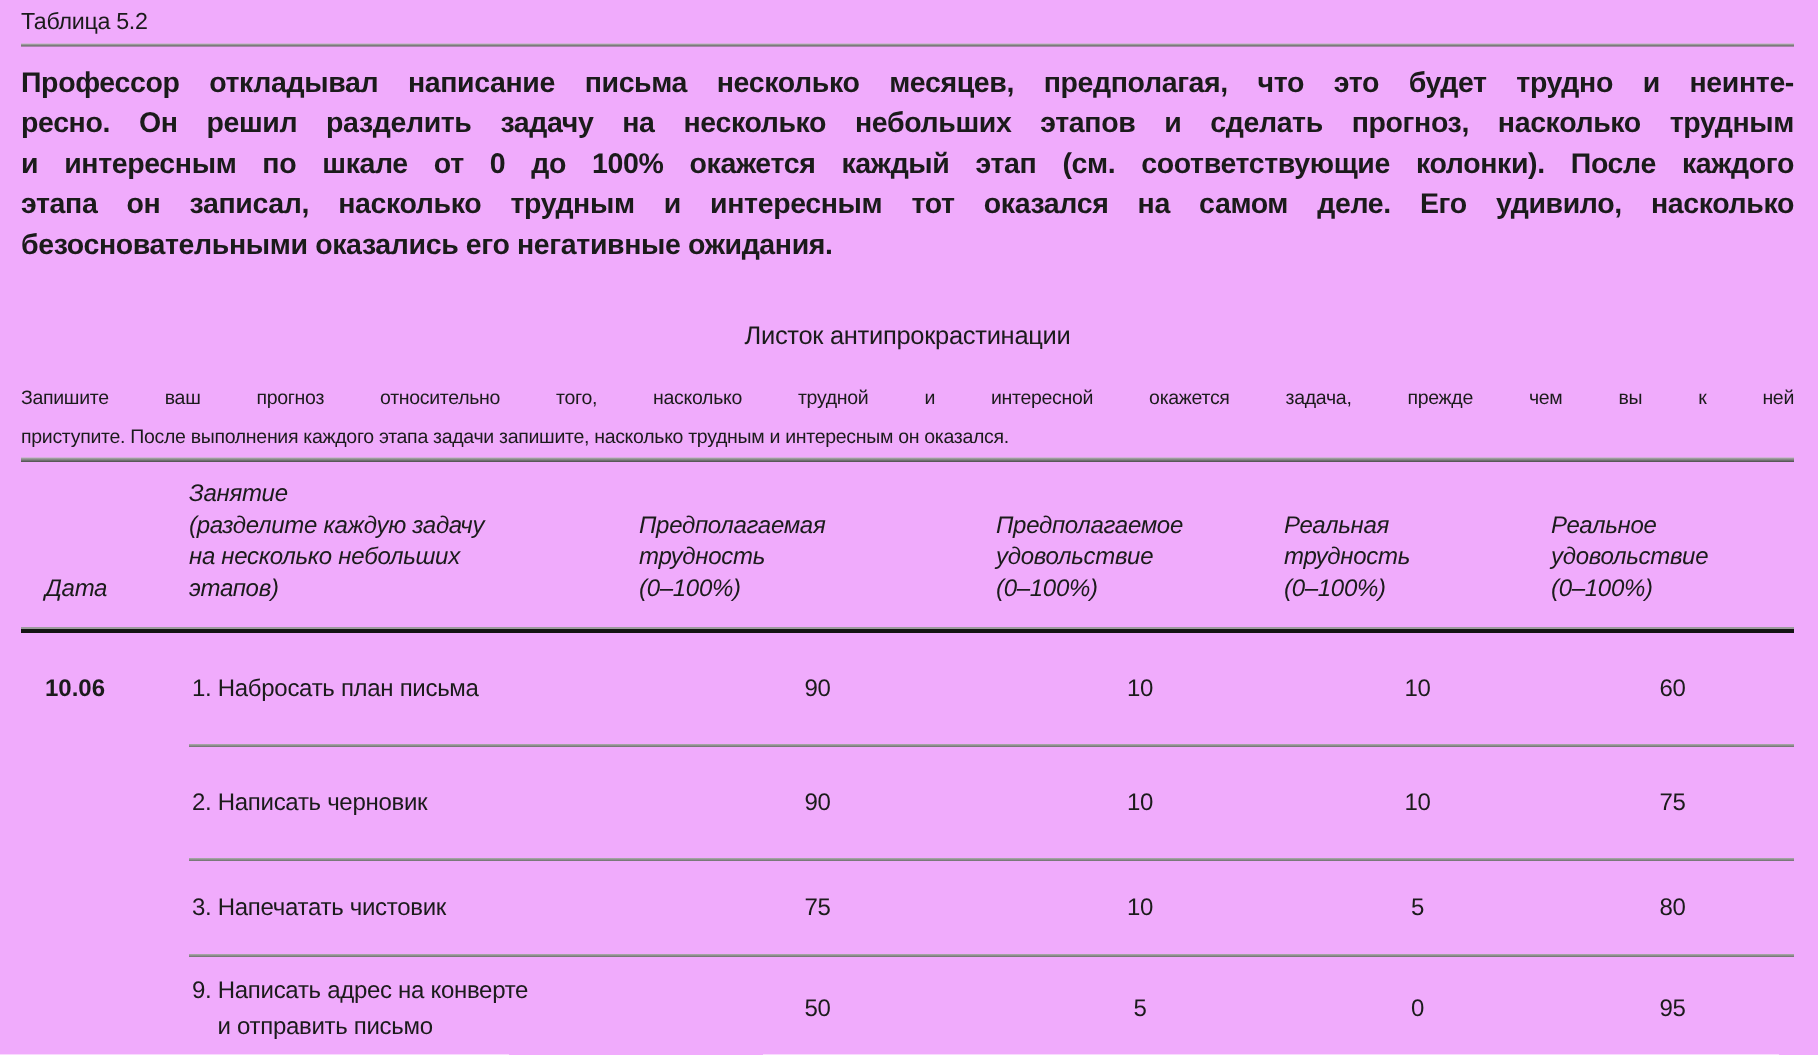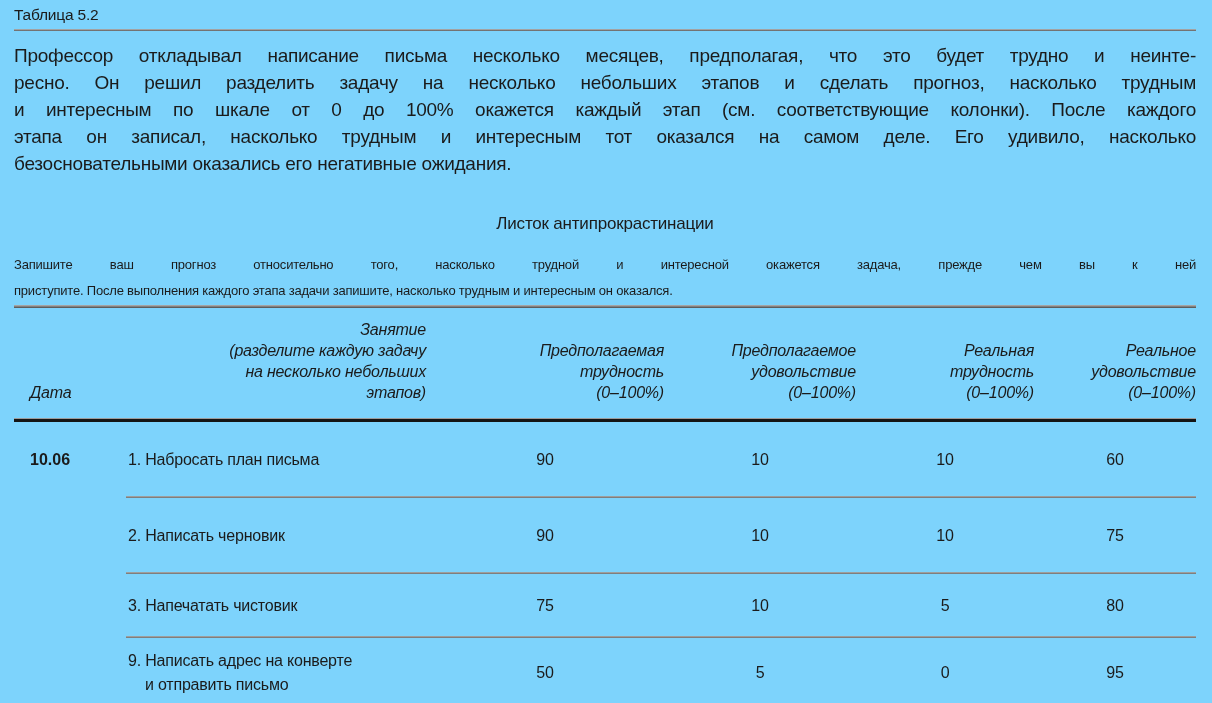--- a/index.html
+++ b/index.html
@@ -6,21 +6,21 @@
     margin: 0;
     padding: 0;
     background: #ffffff;
   }
   .page {
     position: relative;
     width: 1212px;
     height: 703px;
     box-sizing: border-box;
     padding: 0 16px 0 14px;
-    background: #7dd3fc;
+    background: #f0abfc;
     color: #1b1b1b;
     font-family: "Liberation Sans", "DejaVu Sans", sans-serif;
     overflow: hidden;
   }
 
   
   .table-label {
     padding-top: 5px;
     font-size: 15.5px;
     line-height: 20px;
@@ -29,21 +29,21 @@
   .rule-top {
     margin-top: 4px;
     height: 2px;
     background: linear-gradient(#b9b9b9, #5c5c5c);
   }
 
   
   .intro {
     margin-top: 11px;
     font-size: 19px;
-    font-weight: normal;
+    font-weight: bold;
     line-height: 27px;
     letter-spacing: -0.25px;
   }
   .intro .line.jl {
     text-align: justify;
     text-align-last: justify;
   }
 
   
   .sheet-title {
@@ -82,21 +82,21 @@
   .thead {
     height: 110px;
     align-items: end;
     font-style: italic;
     font-size: 16px;
     line-height: 21px;
     letter-spacing: -0.2px;
   }
   .thead .hcell {
     padding-bottom: 15px;
-    text-align: right;
+    text-align: left;
   }
   .thead .hcell.date-col {
     text-align: left;
     padding-left: 16px;
   }
   .rule-head {
     height: 4px;
     background: linear-gradient(#9c9c9c 0 1px, #141414 1px 100%);
   }
   .trow {

